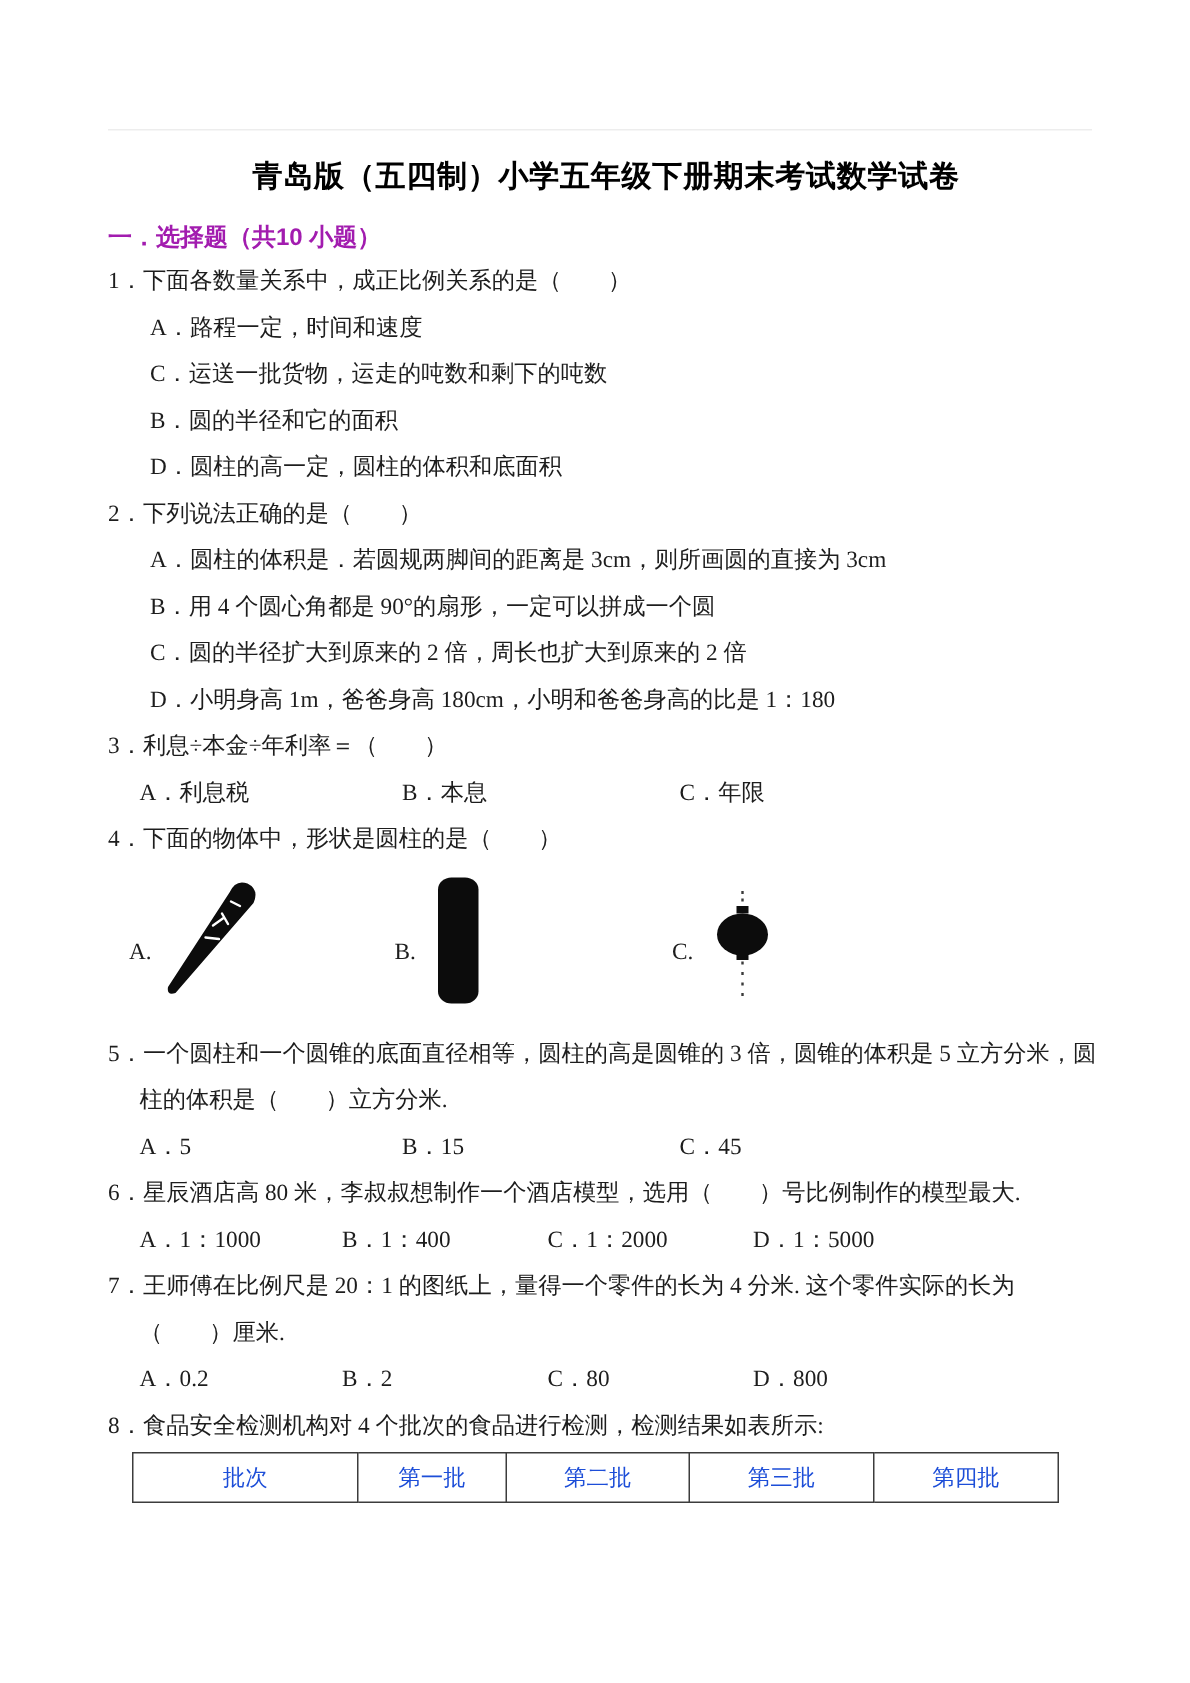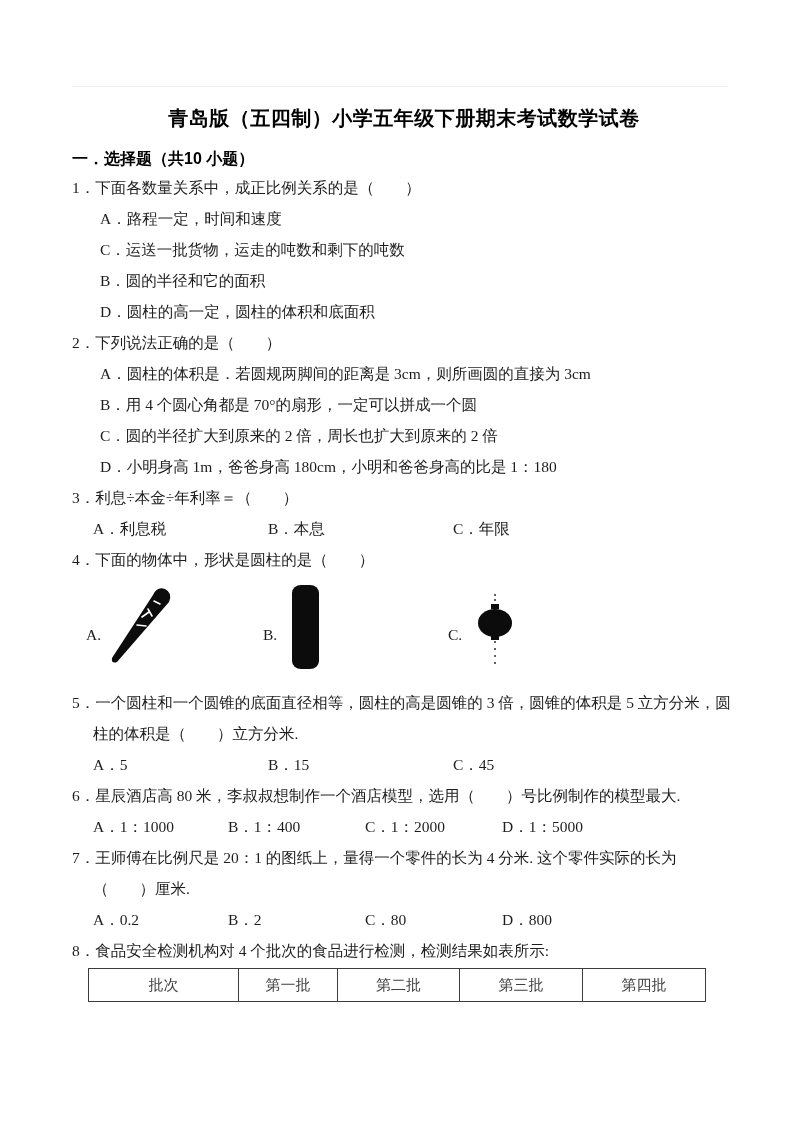--- a/index.html
+++ b/index.html
@@ -3,38 +3,38 @@
 <meta charset="utf-8">
 <style>
   html,body{margin:0;padding:0;background:#ffffff;}
   .page{position:relative;width:793px;height:1122px;background:#ffffff;overflow:hidden;
         font-family:"Liberation Serif","DejaVu Serif",serif;color:#1d1d1d;}
   .rule{position:absolute;left:72px;top:86px;width:656px;height:1px;background:#ededed;}
   .content{position:absolute;left:72px;top:0;width:664px;}
   .title{margin:104px 0 0 0;font-family:"Liberation Sans","DejaVu Sans",sans-serif;
          font-weight:bold;font-size:20px;line-height:28px;text-align:center;color:#000;letter-spacing:.5px;}
   .section{margin-top:14px;font-family:"Liberation Sans","DejaVu Sans",sans-serif;
-           font-weight:bold;font-size:16px;line-height:26px;color:#000000;}
+           font-weight:bold;font-size:16px;line-height:26px;color:#a21caf;}
   .line{font-size:15.5px;line-height:31px;}
   .qtext{padding-left:21px;text-indent:-21px;}
   .opt{padding-left:28px;}
   .optrow{position:relative;height:31px;}
   .optrow span{position:absolute;top:0;white-space:nowrap;}
   .c0{left:21px}.c1{left:196px}.c2{left:381px}
   .d0{left:21px}.d1{left:156px}.d2{left:293px}.d3{left:430px}
   .figrow{position:relative;height:112px;}
   .figlabel{position:absolute;top:44px;font-size:15.5px;line-height:31px;}
   .fl-a{left:14px}.fl-b{left:191px}.fl-c{left:376px}
   .fig{position:absolute;}
   .fig-bat{left:34px;top:6px;}
   .fig-cyl{left:220px;top:10px;width:27px;height:84px;background:#0c0c0c;border-radius:9px/8px;}
   .fig-lan{left:403px;top:18px;}
   table.qtable{border-collapse:collapse;margin:2px 0 0 16px;}
   table.qtable td{border:1px solid #3c3c3c;text-align:center;vertical-align:middle;
-                  font-size:15px;color:#404040;padding:0 4px;}
+                  font-size:15px;color:#1d4ed8;padding:0 4px;}
   tr.thead td{height:32px;}
   tr.tdata td{height:38px;}
   .w0{width:141px}.w1{width:90px}.w2{width:113px}.w3{width:114px}.w4{width:114px}
 </style>
 </head>
 <body>
 
 <div class="page">
   <div class="rule"></div>
 
@@ -46,21 +46,21 @@
       <div class="line qtext">1．下面各数量关系中，成正比例关系的是（　　）</div>
       <div class="line opt">A．路程一定，时间和速度</div>
       <div class="line opt">C．运送一批货物，运走的吨数和剩下的吨数</div>
       <div class="line opt">B．圆的半径和它的面积</div>
       <div class="line opt">D．圆柱的高一定，圆柱的体积和底面积</div>
     </div>
 
     <div>
       <div class="line qtext">2．下列说法正确的是（　　）</div>
       <div class="line opt">A．圆柱的体积是．若圆规两脚间的距离是 3cm，则所画圆的直接为 3cm</div>
-      <div class="line opt">B．用 4 个圆心角都是 70°的扇形，一定可以拼成一个圆</div>
+      <div class="line opt">B．用 4 个圆心角都是 90°的扇形，一定可以拼成一个圆</div>
       <div class="line opt">C．圆的半径扩大到原来的 2 倍，周长也扩大到原来的 2 倍</div>
       <div class="line opt">D．小明身高 1m，爸爸身高 180cm，小明和爸爸身高的比是 1：180</div>
     </div>
 
     <div>
       <div class="line qtext">3．利息÷本金÷年利率＝（　　）</div>
       <div class="line optrow">
         <span class="c0">A．利息税</span>
         <span class="c1">B．本息</span>
         <span class="c2">C．年限</span>

